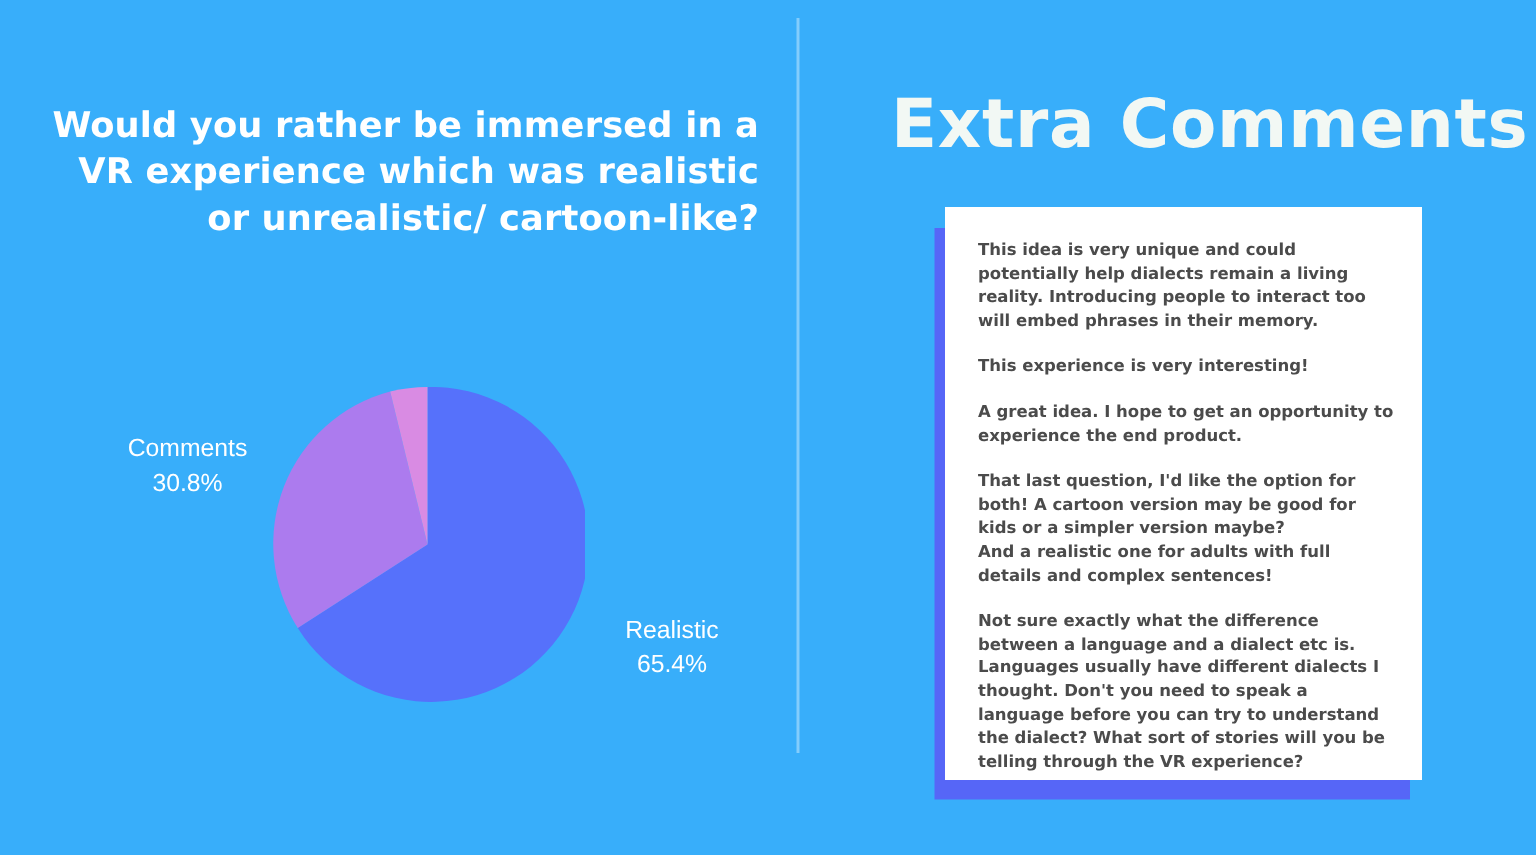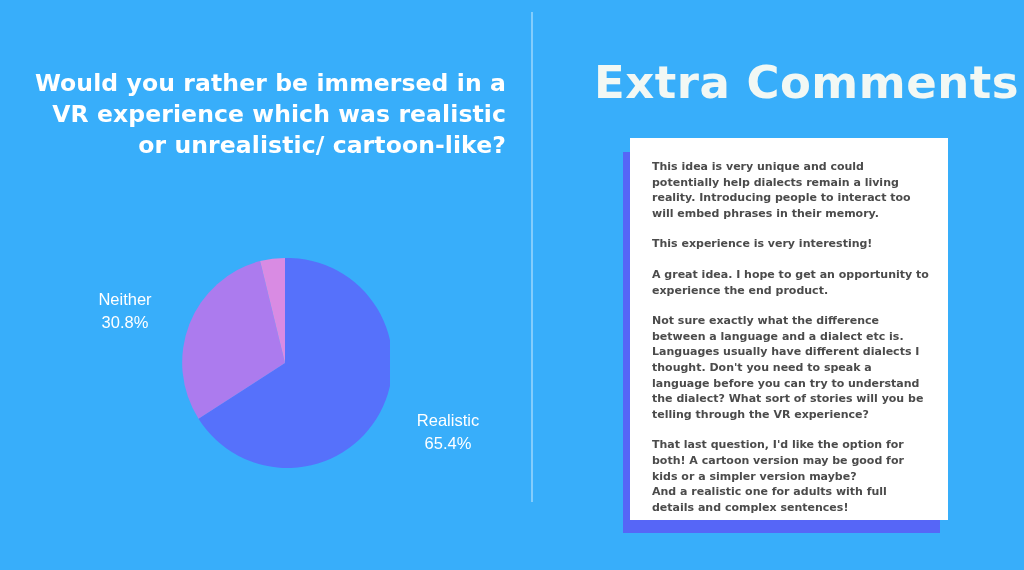--- a/index.html
+++ b/index.html
@@ -160,21 +160,21 @@
         <path id="slice-cartoon" d="M 105 105 L 18.5 160.7 A 105 105 0 0 1 80.1 3.0 Z" fill="#AC7BEE"></path>
 
         <path id="slice-neither" d="M 105 105 L 80.1 3.0 A 105 105 0 0 1 105 0 Z" fill="#D98BE3"></path>
       </svg>
     </div>
 
     <div class="pie-label" id="label-neither">
     </div>
 
     <div class="pie-label" id="label-cartoon">
-      <span class="lbl-name">Neither</span>
+      <span class="lbl-name">Comments</span>
       <span class="lbl-pct">30.8%</span>
     </div>
 
     <div class="pie-label" id="label-realistic">
       <span class="lbl-name">Realistic</span>
       <span class="lbl-pct">65.4%</span>
     </div>
 
   </div>
 
@@ -183,20 +183,20 @@
     <div id="comments-heading">Extra Comments</div>
 
     <div id="comments-card-shadow"></div>
 
     <div id="comments-card"></div>
 
     <div id="comments-body">
       <p class="comment-para">This idea is very unique and could potentially help dialects remain a living reality. Introducing people to interact too will embed phrases in their memory.</p>
       <p class="comment-para">This experience is very interesting!</p>
       <p class="comment-para">A great idea. I hope to get an opportunity to experience the end product.</p>
-      <p class="comment-para">Not sure exactly what the difference between a language and a dialect etc is. Languages usually have different dialects I thought. Don't you need to speak a language before you can try to understand the dialect? What sort of stories will you be telling through the VR experience?</p>
       <p class="comment-para">That last question, I'd like the option for both! A cartoon version may be good for kids or a simpler version maybe?
 And a realistic one for adults with full details and complex sentences!</p>
+      <p class="comment-para">Not sure exactly what the difference between a language and a dialect etc is. Languages usually have different dialects I thought. Don't you need to speak a language before you can try to understand the dialect? What sort of stories will you be telling through the VR experience?</p>
     </div>
 
   </div>
 
 </div>
 
 </body></html>

